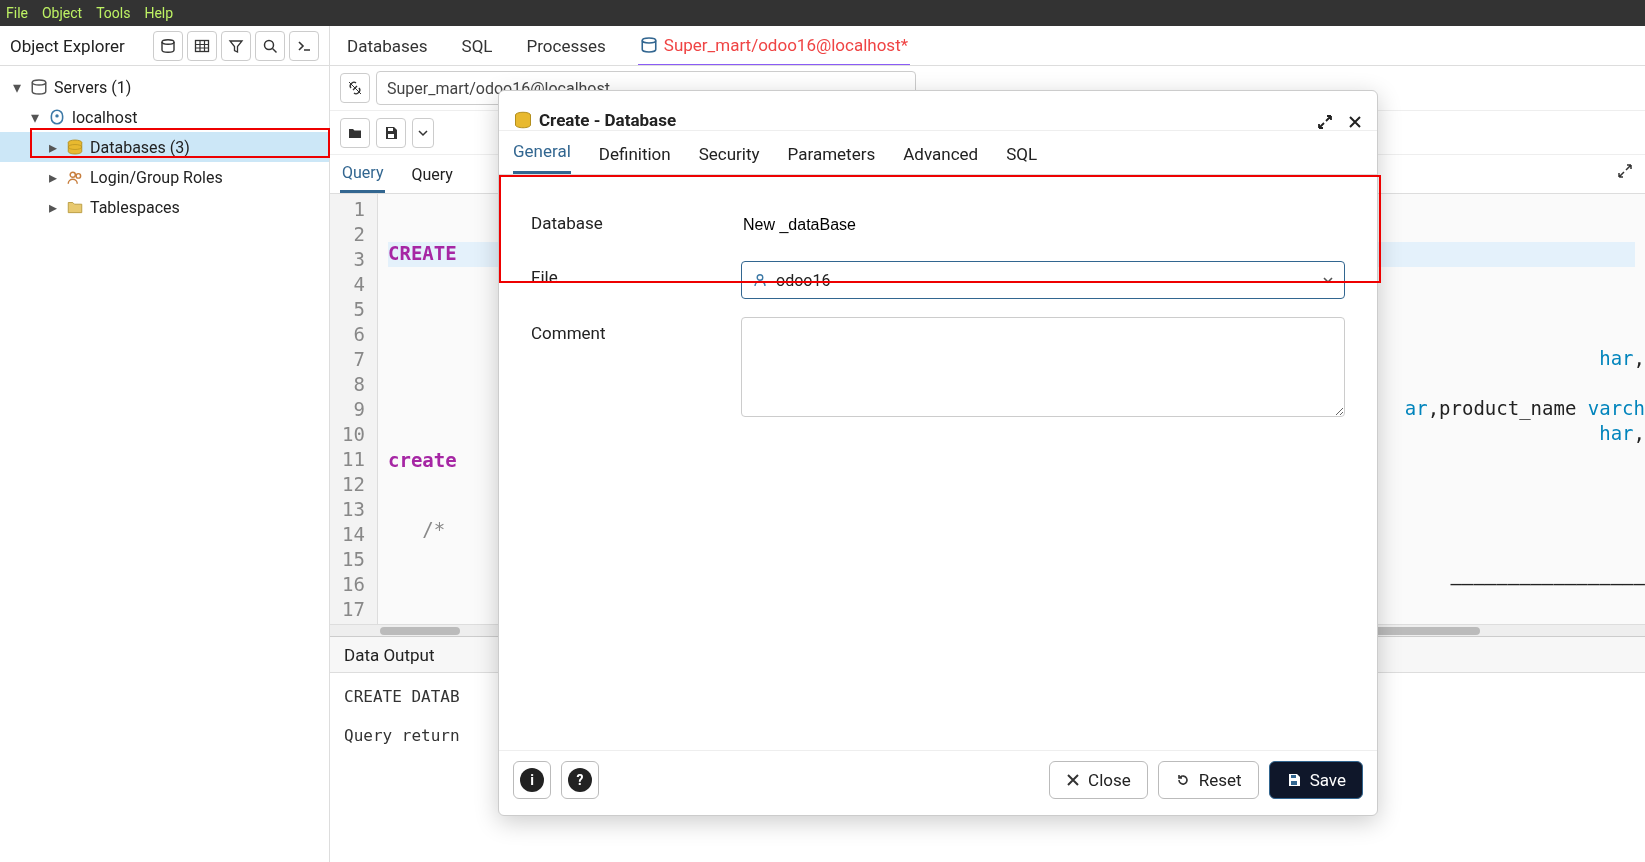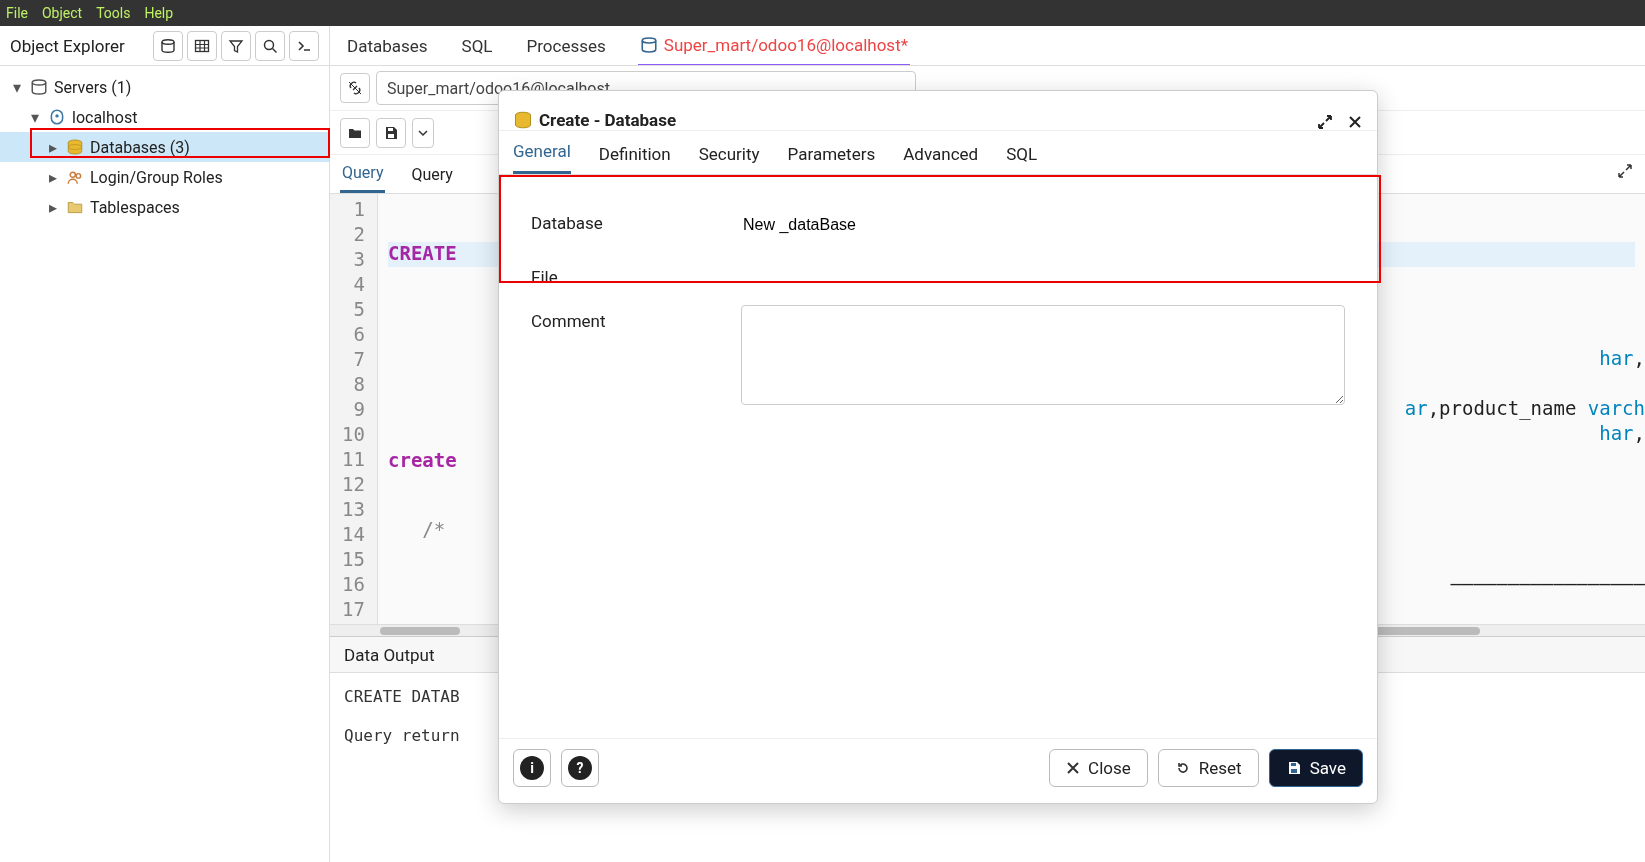--- a/index.html
+++ b/index.html
@@ -342,20 +342,34 @@
     <div class="red-box" style="left:0px; top:0px; right:-4px; height:108px;"></div>
 
     <div class="form-row">
       <div class="form-label">Database</div>
       <div class="form-input">
         <input class="txt-input" type="text" style="border: none; padding-left: 2px;" value="New _dataBase">
       </div>
     </div>
     <div class="form-row">
       <div class="form-label">File</div>
+      <div class="form-input">
+        <div class="select-input">
+          <svg width="16" height="16" viewBox="0 0 16 16">
+              <circle cx="8" cy="5.5" r="2.8" fill="none" stroke="#3d79a6" stroke-width="1.4"></circle>
+              <path d="M3 14c0-2.8 2.2-4.5 5-4.5s5 1.7 5 4.5" fill="none" stroke="#3d79a6" stroke-width="1.4"></path>
+            </svg>
+          <span>odoo16</span>
+          <span class="chev">
+              <svg width="12" height="12" viewBox="0 0 12 12">
+                <path d="M2 4l4 4 4-4" stroke="#555" stroke-width="1.6" fill="none"></path>
+              </svg>
+            </span>
+        </div>
+      </div>
     </div>
     <div class="form-row">
       <div class="form-label">Comment</div>
       <div class="form-input">
         <textarea class="txtarea" style=""></textarea>
       </div>
     </div>
   </div>
   <div class="dialog-footer">
     <div class="round-btn">

